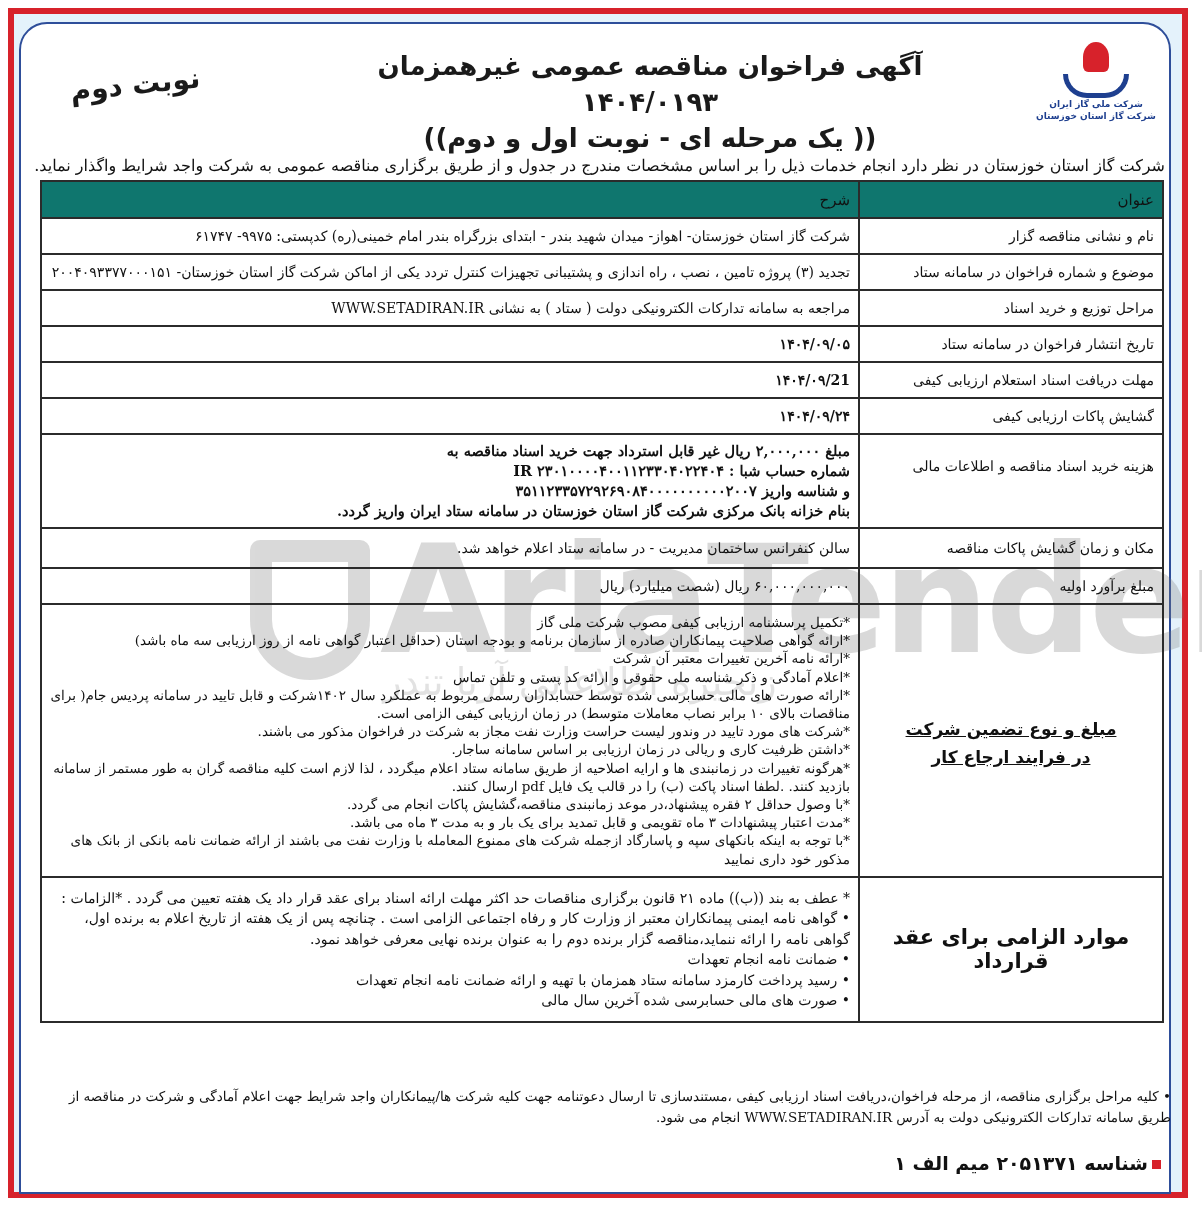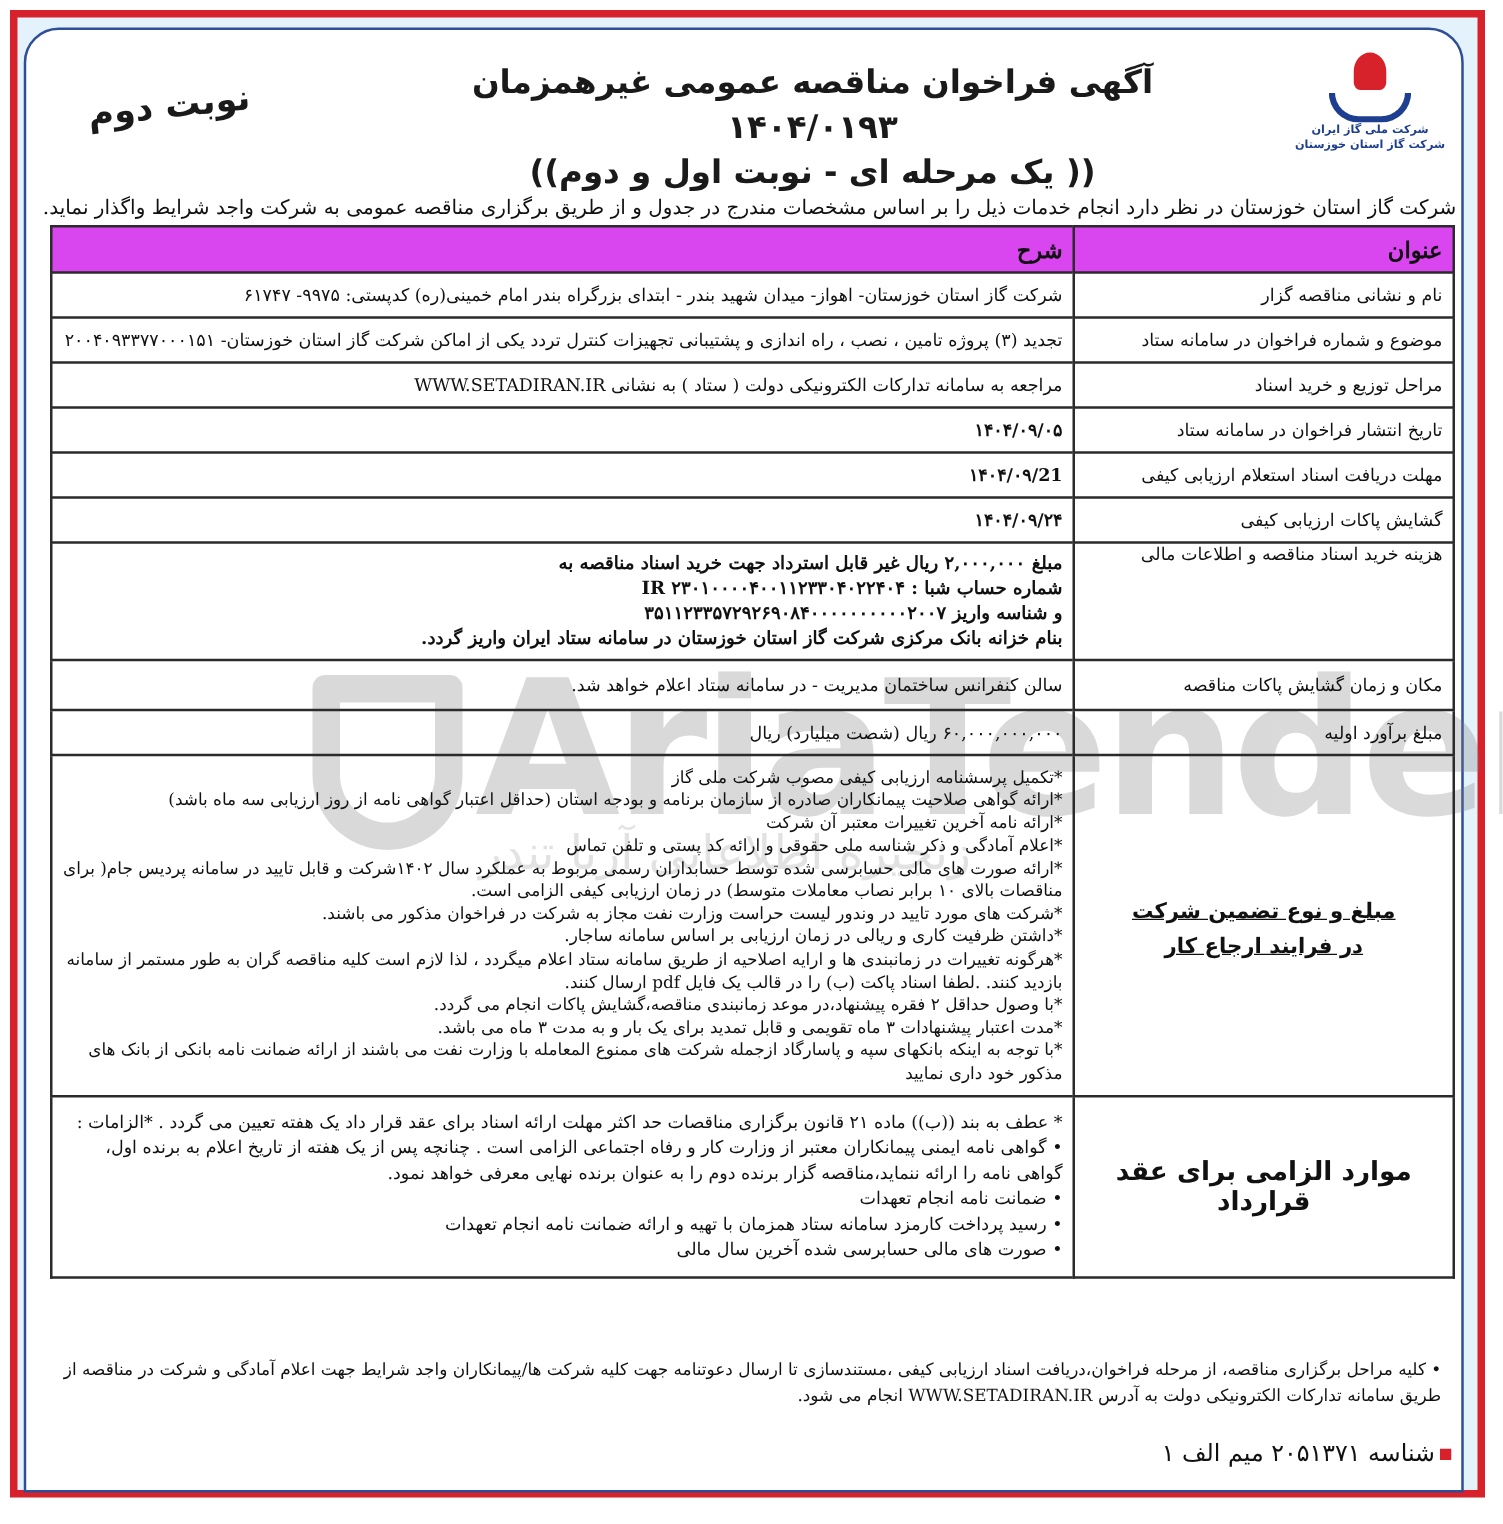--- a/index.html
+++ b/index.html
@@ -55,39 +55,39 @@
     position: absolute; left: 40px; top: 156px; width: 1125px; direction: rtl; text-align: right;
     font-size: 16px; color: #111; line-height: 20px; white-space: nowrap;
   }
   table.tender {
     position: absolute; left: 40px; top: 180px; width: 1124px; border-collapse: collapse;
     direction: rtl; font-size: 14px; color: #111; z-index: 2;
   }
   table.tender td, table.tender th {
     border: 2px solid #2b2b2b; text-align: right; vertical-align: middle; padding: 2px 8px;
   }
-  table.tender th { background: #d946ef; font-weight: bold; height: 31px; font-size: 18px; }
+  table.tender th { background: #0f766e; font-weight: normal; height: 31px; font-size: 15px; }
   td.label { width: 286px; margin-top: 16px; }
   td.label-bold { text-align: center !important; font-family: "DejaVu Sans", sans-serif; font-weight: bold; font-size: 17px; line-height: 28px; text-decoration: underline; }
   td.label-bold-2 { text-align: center !important; font-family: "DejaVu Sans", sans-serif; font-weight: bold; font-size: 21px; }
   tr.r-std td { height: 30px; }
   td.date { font-weight: bold; }
   .fin { font-weight: bold; font-size: 14.5px; line-height: 20px; padding-top: 6px !important; padding-bottom: 6px !important; margin-top: 28px; }
   .req-list { font-size: 13.5px; line-height: 18.2px; padding-top: 8px !important; padding-bottom: 8px !important; }
   .req-list div, .contract-list div { white-space: normal; }
   .contract-list { font-size: 14px; line-height: 20.5px; padding-top: 10px !important; padding-bottom: 10px !important; }
   .foot-note {
-    position: absolute; left: 28px; top: 1086px; width: 1125px; direction: rtl; text-align: right;
+    position: absolute; left: 46px; top: 1086px; width: 1125px; direction: rtl; text-align: right;
     font-size: 13.5px; line-height: 21px; color: #111;
   }
   .signature {
     position: absolute; left: 40px; top: 1148px; width: 1125px; height: 40px; direction: rtl;
   }
   .sig-id {
-    position: absolute; right: 4px; top: 4px; font-family: "DejaVu Sans", sans-serif; font-weight: normal;
+    position: absolute; right: 4px; top: 4px; font-family: "DejaVu Sans", sans-serif; font-weight: bold;
     font-size: 19px; color: #111; text-align: center;
   }
   .sig-bullet { display: inline-block; width: 9px; height: 9px; background: #d7222b; margin-left: 4px; vertical-align: middle; }
   .sig-org {
     position: absolute; left: 6px; top: 0; font-family: "DejaVu Sans", sans-serif; font-weight: bold;
     font-size: 24px; color: #111;
   }
 </style>
 </head>
 <body>
@@ -141,21 +141,21 @@
   </tr>
   <tr class="r-std">
     <td class="label">مهلت دریافت اسناد استعلام ارزیابی کیفی</td>
     <td class="date">۱۴۰۴/۰۹/21</td>
   </tr>
   <tr class="r-std">
     <td class="label">گشایش پاکات ارزیابی کیفی</td>
     <td class="date">۱۴۰۴/۰۹/۲۴</td>
   </tr>
   <tr>
-    <td class="label" style="vertical-align: top; padding-top: 0;">هزینه خرید اسناد مناقصه و اطلاعات مالی</td>
+    <td class="label" style="vertical-align: top; padding-top: 23px;">هزینه خرید اسناد مناقصه و اطلاعات مالی</td>
     <td class="fin">
       <div>مبلغ ۲,۰۰۰,۰۰۰ ریال غیر قابل استرداد جهت خرید اسناد مناقصه به</div>
       <div>شماره حساب شبا : IR ۲۳۰۱۰۰۰۰۴۰۰۱۱۲۳۳۰۴۰۲۲۴۰۴</div>
       <div>و شناسه واریز ۳۵۱۱۲۳۳۵۷۲۹۲۶۹۰۸۴۰۰۰۰۰۰۰۰۰۰۲۰۰۷</div>
       <div>بنام خزانه بانک مرکزی شرکت گاز استان خوزستان در سامانه ستاد ایران واریز گردد.</div>
     </td>
   </tr>
   <tr style="height: 40px;">
     <td class="label">مکان و زمان گشایش پاکات مناقصه</td>
     <td>سالن کنفرانس ساختمان مدیریت - در سامانه ستاد اعلام خواهد شد.</td>

